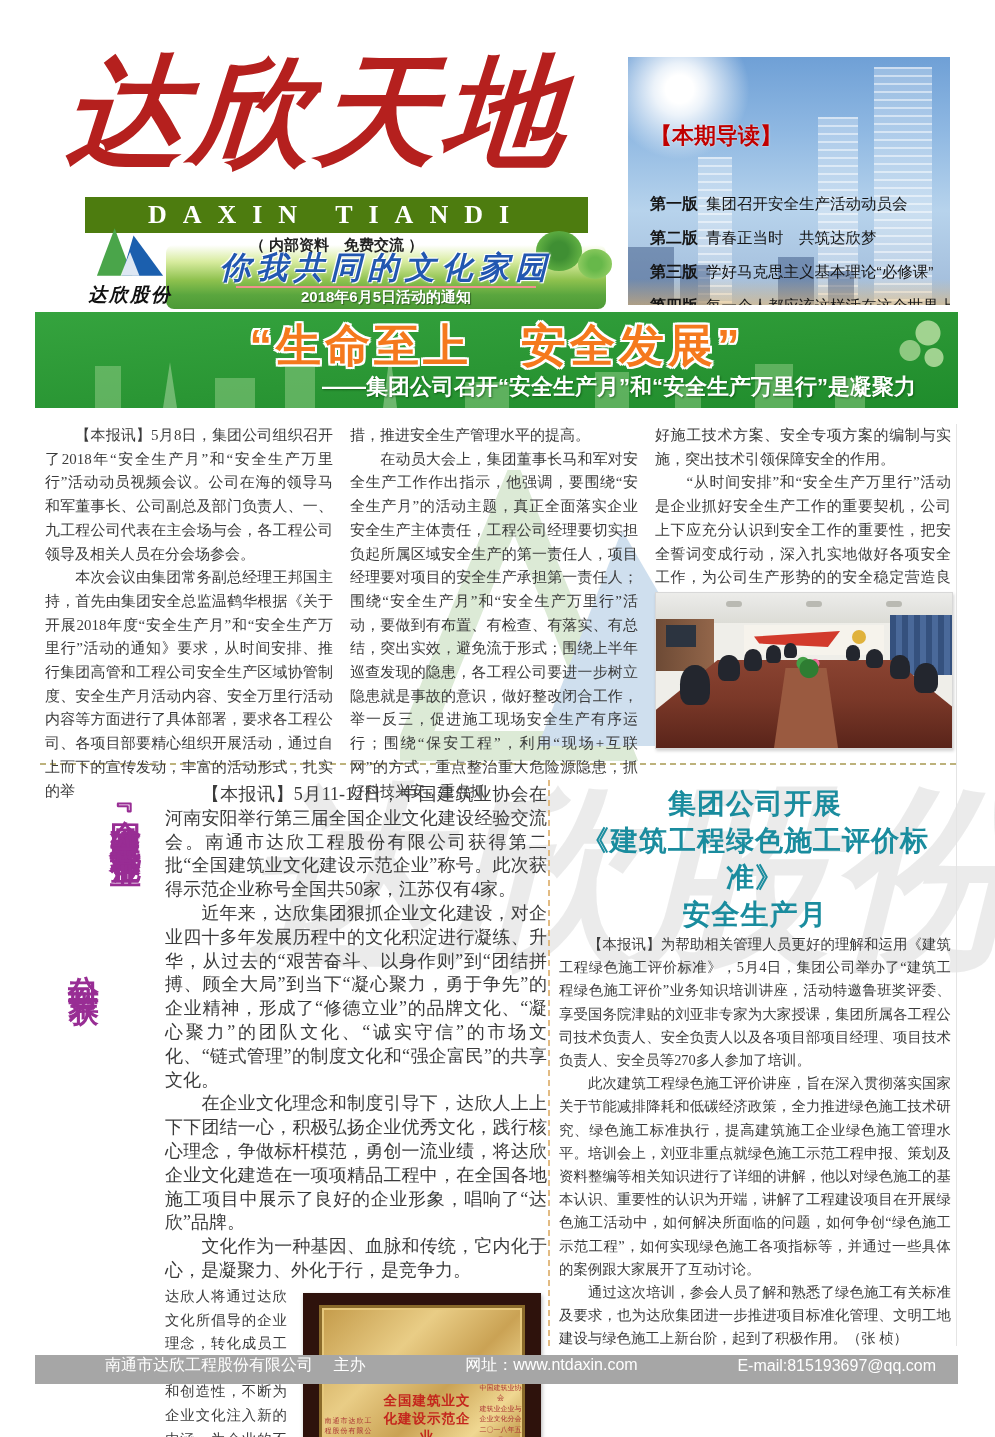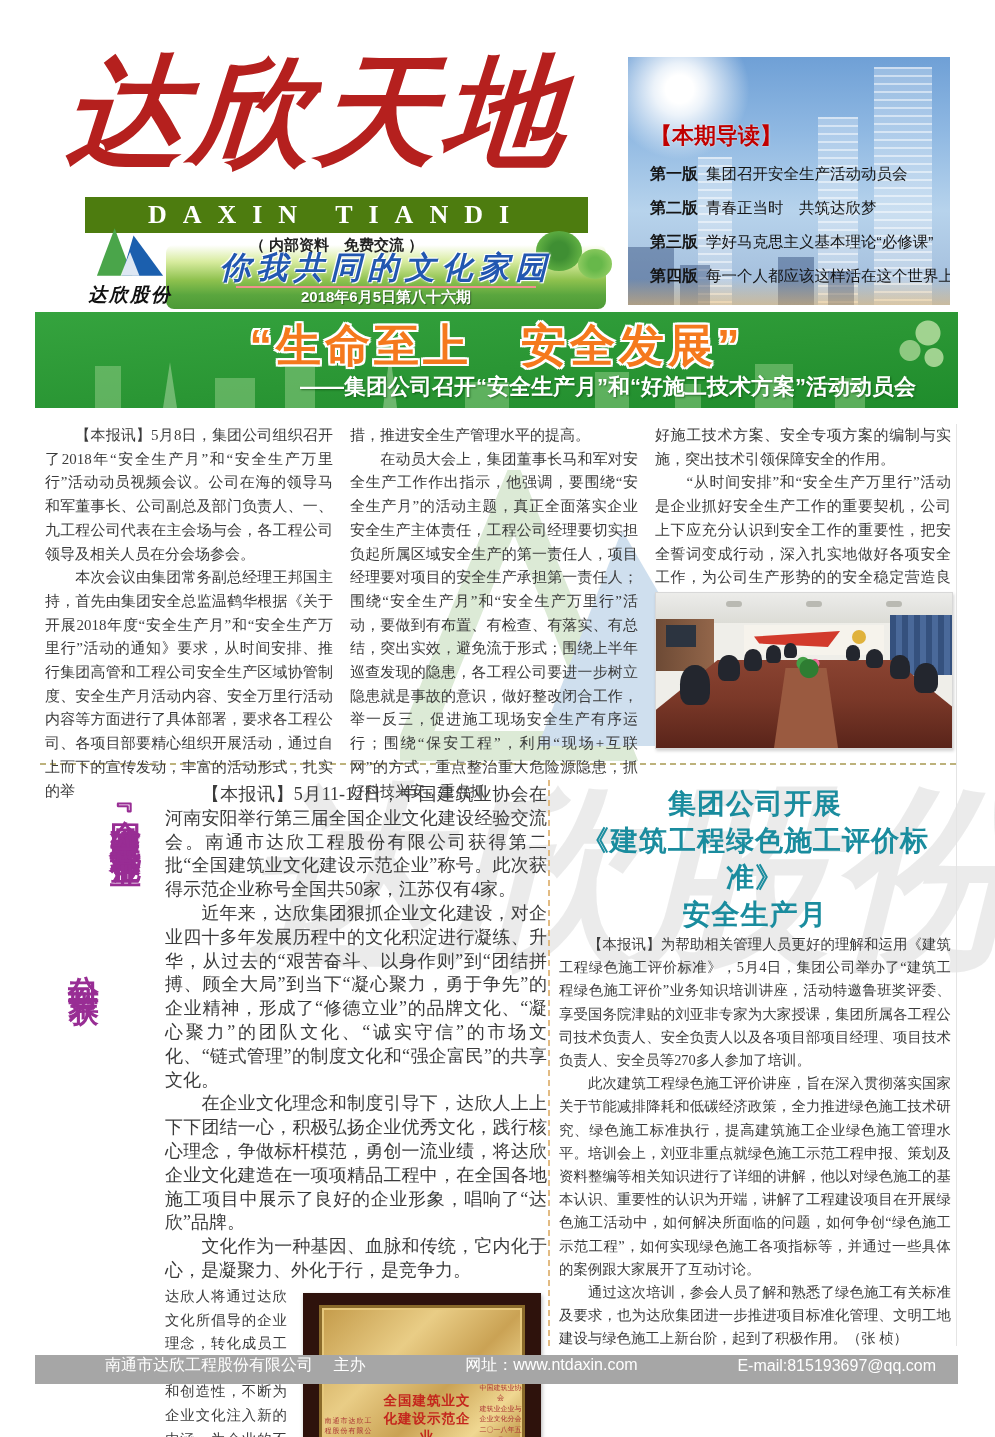--- a/index.html
+++ b/index.html
@@ -42,21 +42,21 @@
          background:
            radial-gradient(circle at 16% 13%,#ffffff 0 14px,rgba(255,255,255,.85) 26px,rgba(255,255,255,0) 70px),
            linear-gradient(180deg,#6fa0d6 0%,#8fb8e2 30%,#b7d3ec 62%,#9fb9d8 100%);}
   .g-build{position:absolute;background:rgba(255,255,255,.28);
            background-image:repeating-linear-gradient(180deg,rgba(255,255,255,.5) 0 2px,transparent 2px 8px);}
   .g-sil{position:absolute;bottom:0;background:rgba(47,74,120,.45);}
   .g-glow{position:absolute;bottom:0;left:0;width:100%;height:26px;
           background:linear-gradient(0deg,rgba(255,190,90,.45),rgba(255,190,90,0));}
   .guide-inner{position:absolute;left:0;top:0;width:100%;height:100%;padding:64px 0 0 22px;box-sizing:border-box;
                display:flex;flex-direction:column;gap:13px;font-family:"Liberation Sans",sans-serif;}
-  .guide-head{color:#c00000;font-weight:bold;font-size:22px;margin-bottom:0;
+  .guide-head{color:#c00000;font-weight:bold;font-size:22px;margin-bottom:30px;
               text-shadow:0 0 2px rgba(255,255,255,.8);}
   .guide-item{font-size:15.5px;color:#151515;white-space:nowrap;}
   .guide-item b{margin-right:8px;font-size:16px;}
   
   .banner{position:absolute;left:35px;top:312px;width:923px;height:96px;z-index:2;overflow:hidden;
           background:linear-gradient(175deg,#35a33e 0%,#2a9634 55%,#1f8c2c 100%);}
   .b-sil{position:absolute;background:#8ccb84;opacity:.55;}
   .b-tower{position:absolute;width:0;height:0;border-left:7px solid transparent;border-right:7px solid transparent;
            border-bottom:46px solid #9ed197;opacity:.6;}
   .b-tree{position:absolute;right:6px;top:0;width:60px;height:70px;opacity:.8;
@@ -145,21 +145,21 @@
   </div>
   <div class="mast-note">（ 内部资料　免费交流 ）</div>
 
   <div class="grass">
     <div class="blob1"></div>
     <div class="blob2"></div>
     <div class="slogan">你我共同的文化家园</div>
     <div class="slogan-line"></div>
     <div class="dateline">
       <span>2018年6月5日</span>
-      <span>第八十六期</span>
+      <span>活动的通知</span>
     </div>
   </div>
 
   <div class="logo">
     <svg width="72" height="52" viewBox="0 0 60 44">
       <polygon points="17,2 32,42 2,42" fill="#4aa54a"></polygon>
       <polygon points="33,8 58,42 23,42" fill="#1b5fae"></polygon>
       <polygon points="30,22 38,42 22,42" fill="#ffffff" opacity="0.85"></polygon>
     </svg>
     <div class="logo-text">达欣股份</div>
@@ -189,21 +189,21 @@
     <div class="b-sil" style="left:180px;bottom:0;width:40px;height:30px;"></div>
     <div class="b-tower" style="left:348px;bottom:0;border-bottom-width:56px;"></div>
     <div class="b-sil" style="left:250px;bottom:0;width:30px;height:48px;"></div>
     <div class="b-sil" style="left:430px;bottom:0;width:44px;height:26px;"></div>
     <div class="b-sil" style="left:560px;bottom:0;width:34px;height:36px;"></div>
     <div class="b-sil" style="left:640px;bottom:0;width:26px;height:24px;"></div>
     <div class="b-sil" style="left:720px;bottom:0;width:38px;height:44px;"></div>
     <div class="b-sil" style="left:800px;bottom:0;width:30px;height:30px;"></div>
     <div class="b-tree"></div>
     <div class="b-line1">“生命至上　安全发展”</div>
-    <div class="b-line2">——集团公司召开“安全生产月”和“好施工技术方案”活动动员会</div>
+    <div class="b-line2">——集团公司召开“安全生产月”和“安全生产万里行”是凝聚力</div>
   </div>
 
   <div class="a1col" style="left:45px;">　　【本报讯】5月8日，集团公司组织召开了2018年“安全生产月”和“安全生产万里行”活动动员视频会议。公司在海的领导马和军董事长、公司副总及部门负责人、一、九工程公司代表在主会场与会，各工程公司领导及相关人员在分会场参会。
 　　本次会议由集团常务副总经理王邦国主持，首先由集团安全总监温鹤华根据《关于开展2018年度“安全生产月”和“安全生产万里行”活动的通知》要求，从时间安排、推行集团高管和工程公司安全生产区域协管制度、安全生产月活动内容、安全万里行活动内容等方面进行了具体部署，要求各工程公司、各项目部要精心组织开展活动，通过自上而下的宣传发动，丰富的活动形式，扎实的举</div>
   <div class="a1col" style="left:350px;">措，推进安全生产管理水平的提高。
 　　在动员大会上，集团董事长马和军对安全生产工作作出指示，他强调，要围绕“安全生产月”的活动主题，真正全面落实企业安全生产主体责任，工程公司经理要切实担负起所属区域安全生产的第一责任人，项目经理要对项目的安全生产承担第一责任人；围绕“安全生产月”和“安全生产万里行”活动，要做到有布置、有检查、有落实、有总结，突出实效，避免流于形式；围绕上半年巡查发现的隐患，各工程公司要进一步树立隐患就是事故的意识，做好整改闭合工作，举一反三，促进施工现场安全生产有序运行；围绕“保安工程”，利用“现场+互联网”的方式，重点整治重大危险源隐患，抓好科技兴安，重点抓</div>
   <div class="a1col" style="left:655px;width:296px;">好施工技术方案、安全专项方案的编制与实施，突出技术引领保障安全的作用。
 　　“从时间安排”和“安全生产万里行”活动是企业抓好安全生产工作的重要契机，公司上下应充分认识到安全工作的重要性，把安全誓词变成行动，深入扎实地做好各项安全工作，为公司生产形势的的安全稳定营造良好氛围。（施树林）</div>
 
   <div class="photo1">

